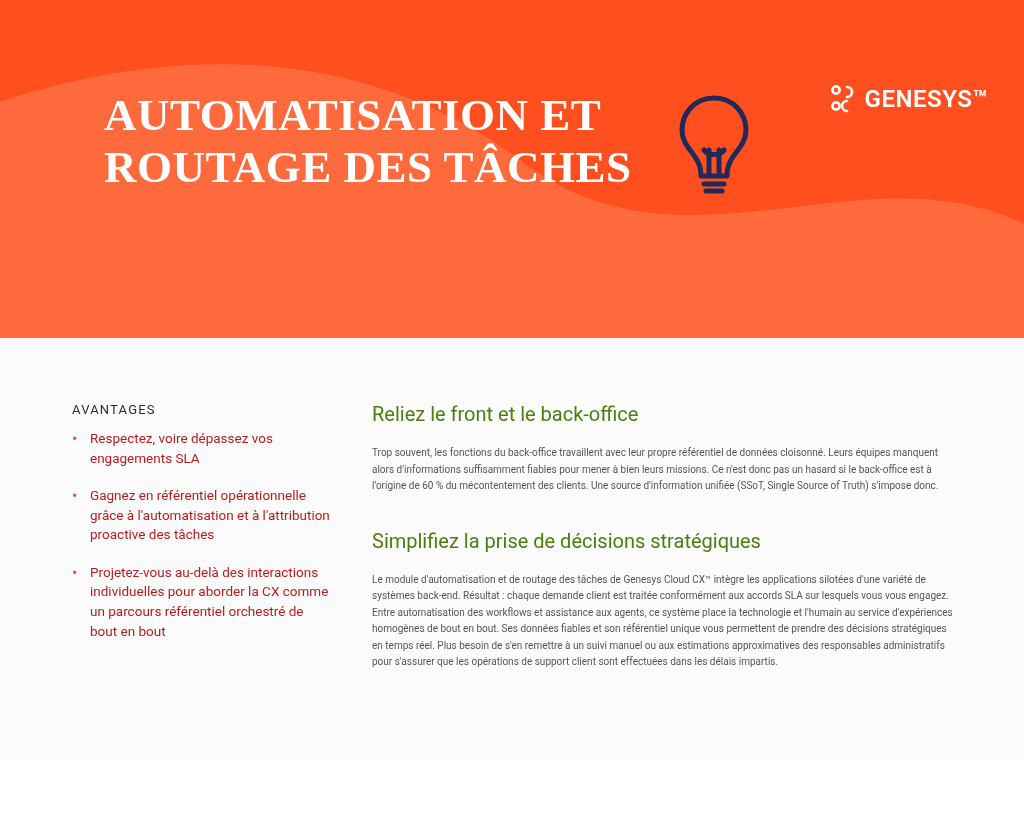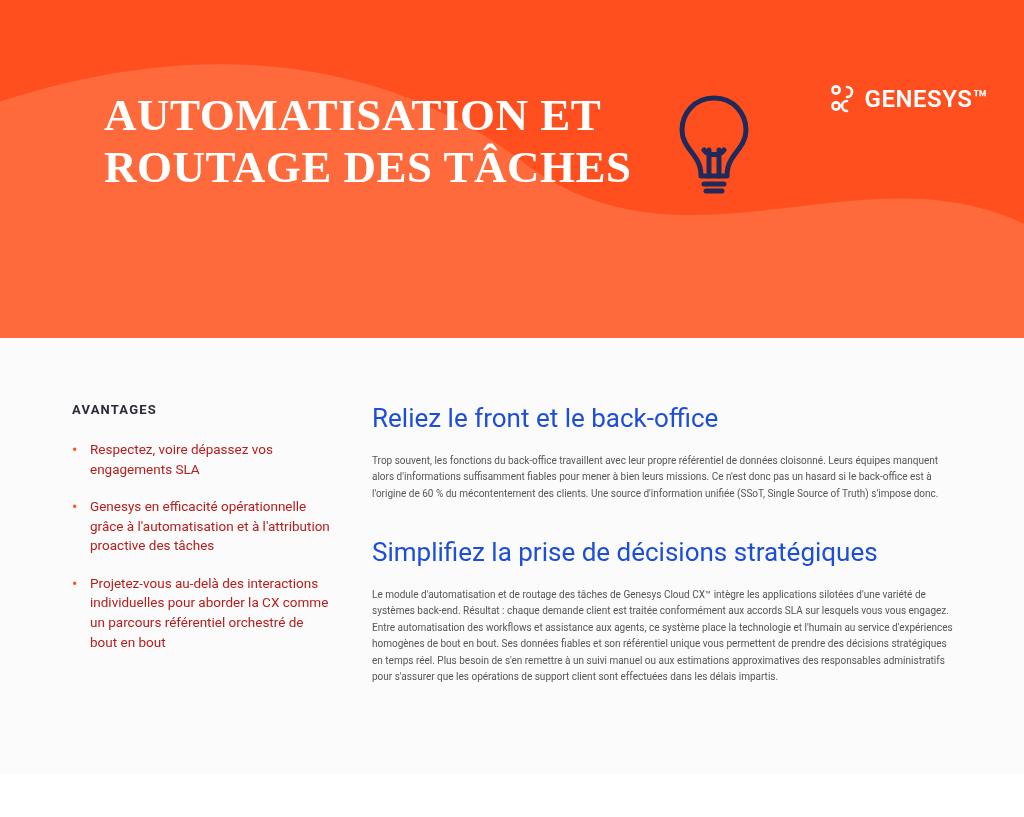--- a/index.html
+++ b/index.html
@@ -67,24 +67,24 @@
     background: #fbfbfb;
     padding: 64px 48px 54px 72px;
     gap: 40px;
   }
   .sidebar {
     width: 260px;
     flex-shrink: 0;
   }
   .sidebar-heading {
     font-size: 13px;
-    font-weight: 700;
+    font-weight: 400;
     letter-spacing: 1.2px;
     color: #2a2a3a;
-    margin-bottom: 23px;
+    margin-bottom: 12px;
     text-transform: uppercase;
   }
   .benefits { list-style: none; }
   .benefits li {
     position: relative;
     padding-left: 18px;
     font-size: 13.5px;
     line-height: 1.45;
     color: #b91c1c;
     margin-bottom: 18px;
@@ -96,23 +96,23 @@
     top: 0;
     color: #ff4f1f;
     font-size: 16px;
     line-height: 1.2;
   }
   .main {
     flex: 1;
     padding-right: 20px;
   }
   .section-heading {
-    font-size: 26px;
+    font-size: 20px;
     font-weight: 400;
-    color: #1d4ed8;
+    color: #4d7c0f;
     margin-bottom: 18px;
     line-height: 1.25;
   }
   .section-body {
     font-size: 10px;
     line-height: 1.65;
     color: #555;
     margin-bottom: 34px;
   }
 </style>
@@ -154,21 +154,21 @@
       </span>
     </div>
   </div>
 </div>
 
 <div class="content">
   <aside class="sidebar">
     <h3 class="sidebar-heading">AVANTAGES</h3>
     <ul class="benefits">
       <li>Respectez, voire dépassez vos engagements SLA</li>
-      <li>Genesys en efficacité opérationnelle grâce à l'automatisation et à l'attribution proactive des tâches</li>
+      <li>Gagnez en référentiel opérationnelle grâce à l'automatisation et à l'attribution proactive des tâches</li>
       <li>Projetez-vous au-delà des interactions individuelles pour aborder la CX comme un parcours référentiel orchestré de bout en bout</li>
     </ul>
   </aside>
 
   <main class="main">
     <h2 class="section-heading">Reliez le front et le back-office</h2>
     <p class="section-body">Trop souvent, les fonctions du back-office travaillent avec leur propre référentiel de données cloisonné. Leurs équipes manquent alors d'informations suffisamment fiables pour mener à bien leurs missions. Ce n'est donc pas un hasard si le back-office est à l'origine de 60 % du mécontentement des clients. Une source d'information unifiée (SSoT, Single Source of Truth) s'impose donc.</p>
 
     <h2 class="section-heading">Simplifiez la prise de décisions stratégiques</h2>
     <p class="section-body">Le module d'automatisation et de routage des tâches de Genesys Cloud CX™ intègre les applications silotées d'une variété de systèmes back-end. Résultat : chaque demande client est traitée conformément aux accords SLA sur lesquels vous vous engagez. Entre automatisation des workflows et assistance aux agents, ce système place la technologie et l'humain au service d'expériences homogènes de bout en bout. Ses données fiables et son référentiel unique vous permettent de prendre des décisions stratégiques en temps réel. Plus besoin de s'en remettre à un suivi manuel ou aux estimations approximatives des responsables administratifs pour s'assurer que les opérations de support client sont effectuées dans les délais impartis.</p>

